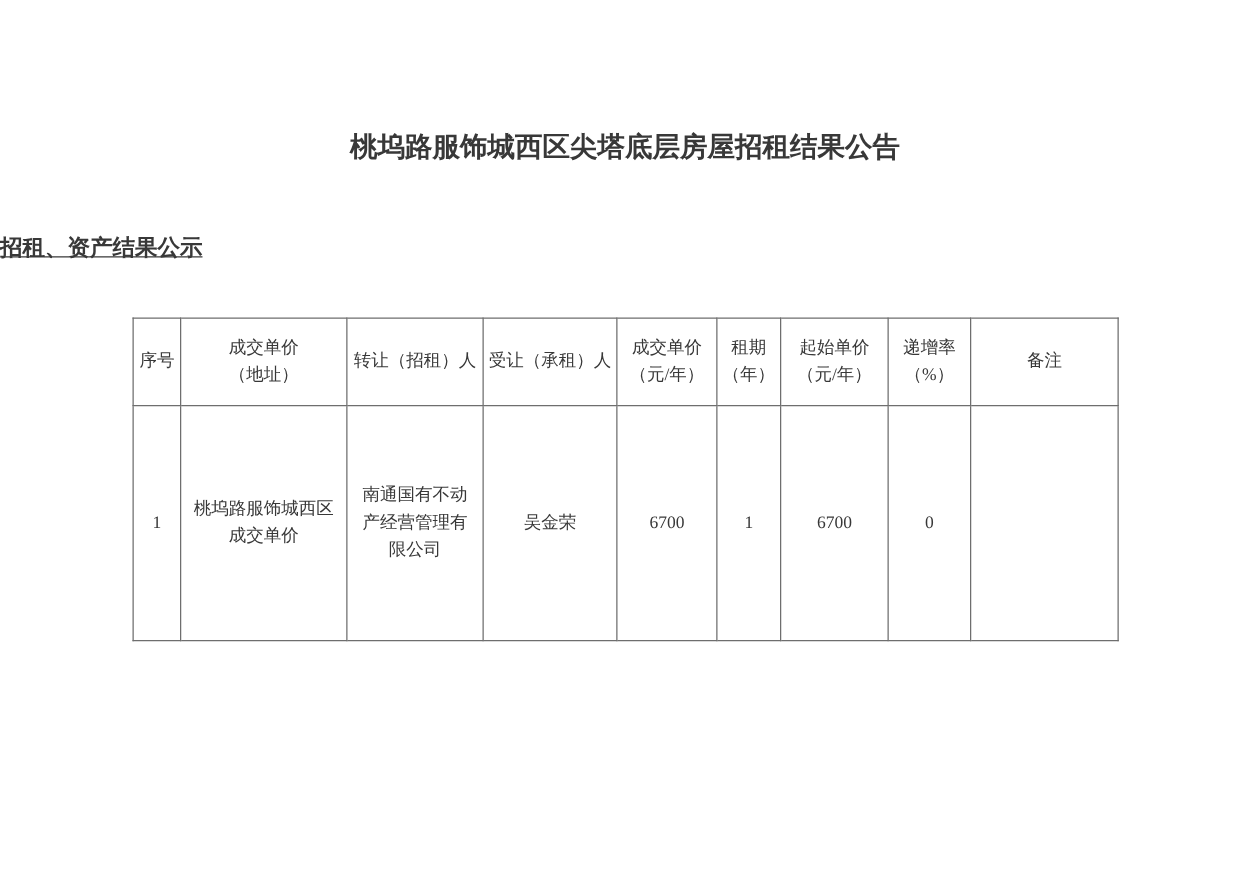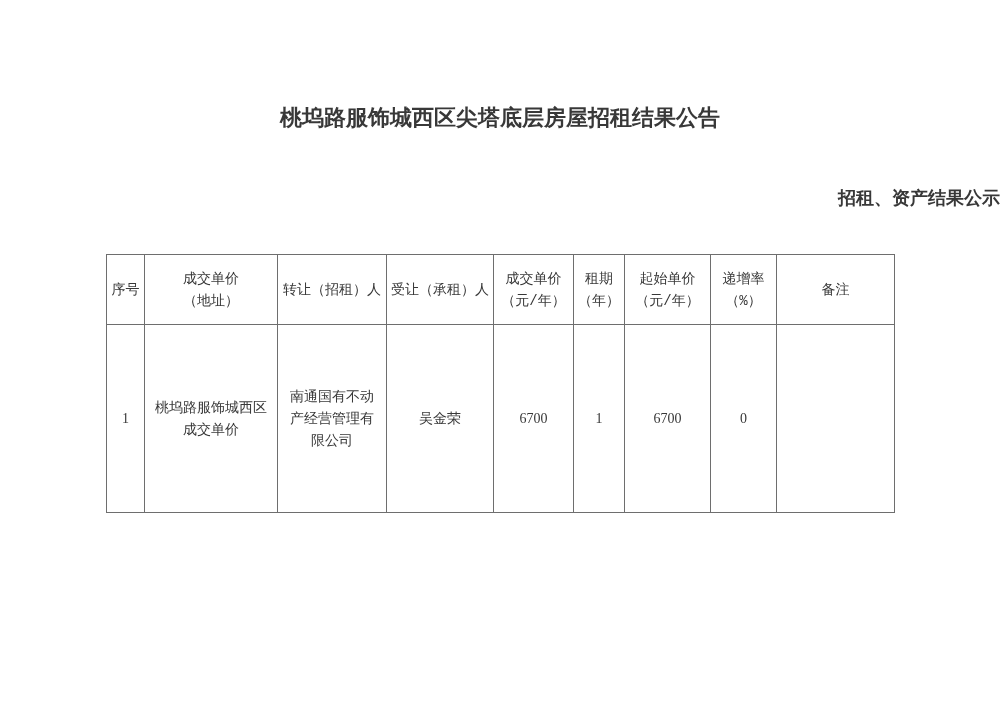--- a/index.html
+++ b/index.html
@@ -26,24 +26,25 @@
     font-size: 22px;
     font-weight: bold;
     letter-spacing: 0px;
     color: #383838;
   }
   .doc-subtitle {
     position: absolute;
     top: 186px;
     left: 0;
     width: 1000px;
-    text-align: right;
+    text-align: left;
     font-size: 18px;
     font-weight: bold;
     color: #383838;
+    text-decoration: underline;
   }
   table.results {
     position: absolute;
     left: 106px;
     top: 254px;
     width: 788px;
     border-collapse: collapse;
     table-layout: fixed;
   }
   table.results th,
@@ -51,21 +52,21 @@
     border: 1px solid #6e6e6e;
     font-size: 14px;
     font-weight: normal;
     line-height: 22px;
     text-align: center;
     vertical-align: middle;
     white-space: pre-line;
     padding: 0 2px;
     color: #383838;
   }
-  tr.header-row { height: 70px; font-family: Liberation Mono, monospace; }
+  tr.header-row { height: 70px; }
   tr.data-row   { height: 188px; }
 </style>
 </head>
 <body>
 
 <div class="page">
 
   <div class="doc-title">桃坞路服饰城西区尖塔底层房屋招租结果公告</div>
 
   <div class="doc-subtitle">招租、资产结果公示</div>

